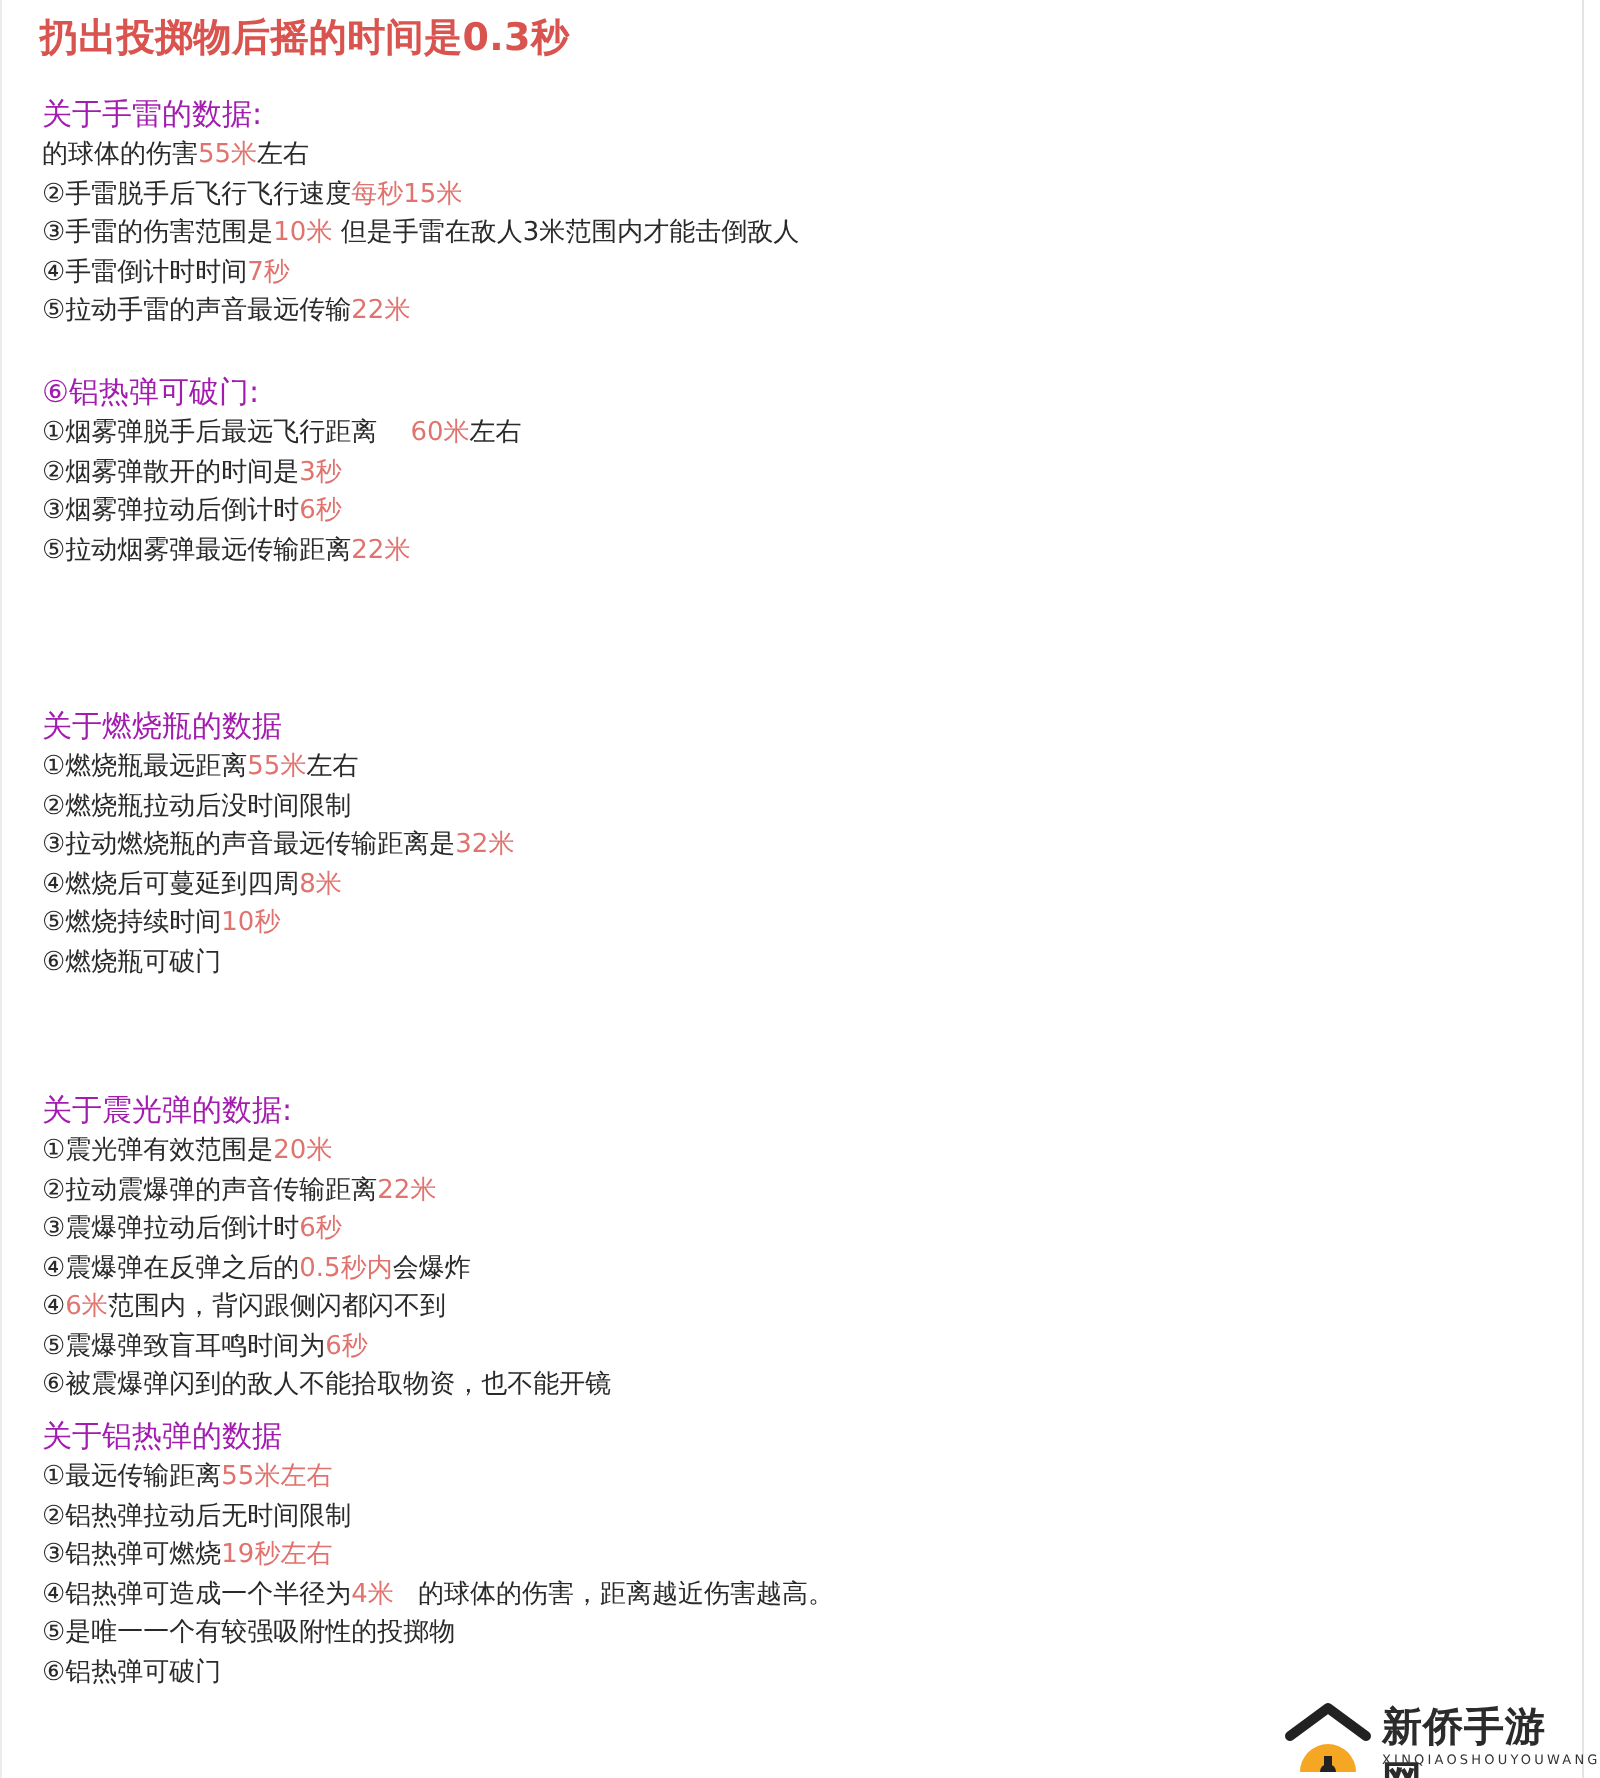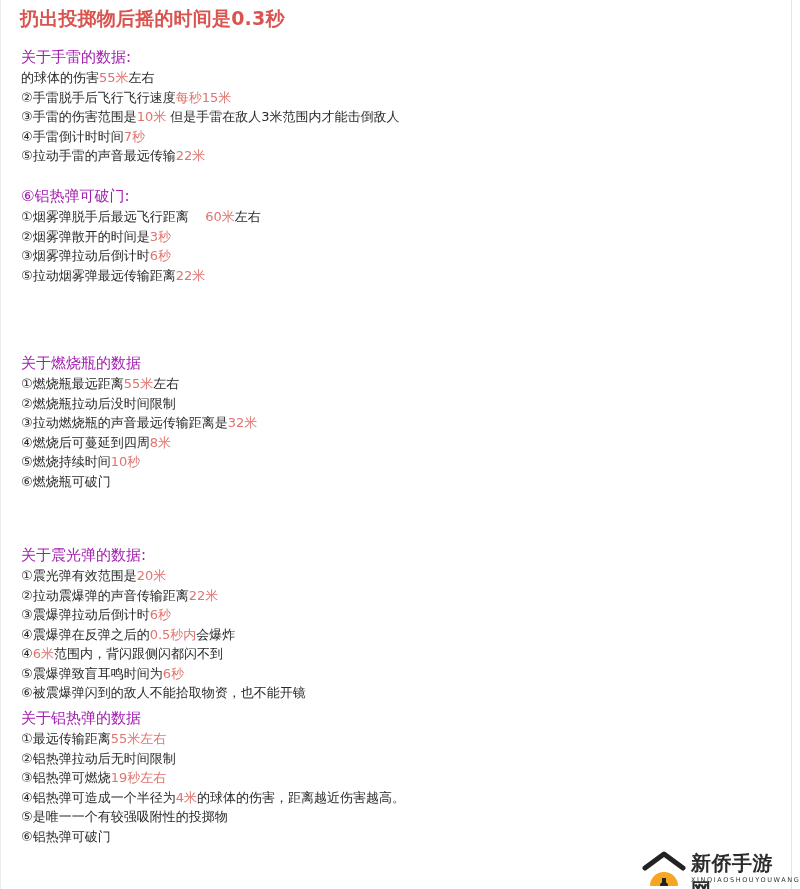--- a/index.html
+++ b/index.html
@@ -71,21 +71,21 @@
       <div class="item"><span style="white-space: pre;">⑥被震爆弹闪到的敌人不能拾取物资，也不能开镜</span></div>
     </div>
 </div>
 
 <div class="section" style="top:707px">
   <div class="heading">关于铝热弹的数据</div>
   <div class="items">
       <div class="item"><span style="white-space: pre;">①最远传输距离</span><span class="hl" style="white-space: pre;">55米左右</span></div>
       <div class="item"><span style="white-space: pre;">②铝热弹拉动后无时间限制</span></div>
       <div class="item"><span style="white-space: pre;">③铝热弹可燃烧</span><span class="hl" style="white-space: pre;">19秒左右</span></div>
-      <div class="item"><span style="white-space: pre;">④铝热弹可造成一个半径为</span><span class="hl" style="white-space: pre;">4米</span><span style="white-space: pre;">的球体的伤害，距离越近伤害越高。</span></div>
+      <div class="item"><span style="white-space: pre;">④铝热弹可造成一个半径为</span><span class="hl" style="white-space: pre;">4米</span><span style="white-space: pre; margin-left: 12px;">的球体的伤害，距离越近伤害越高。</span></div>
       <div class="item"><span style="white-space: pre;">⑤是唯一一个有较强吸附性的投掷物</span></div>
       <div class="item"><span style="white-space: pre;">⑥铝热弹可破门</span></div>
     </div>
 </div>
 
 <div class="logo">
   <svg width="46" height="40" viewBox="0 0 46 40" style="position:absolute;left:0;top:0">
     <path d="M4 20 L23 6 L42 20" fill="none" stroke="#222" stroke-width="5" stroke-linecap="round" stroke-linejoin="round"></path>
     <path d="M9 38 A14 14 0 0 1 37 38 Z" fill="#f5a623"></path>
     <path d="M19 38 A4 4 0 0 1 27 38 Z" fill="#222"></path>

